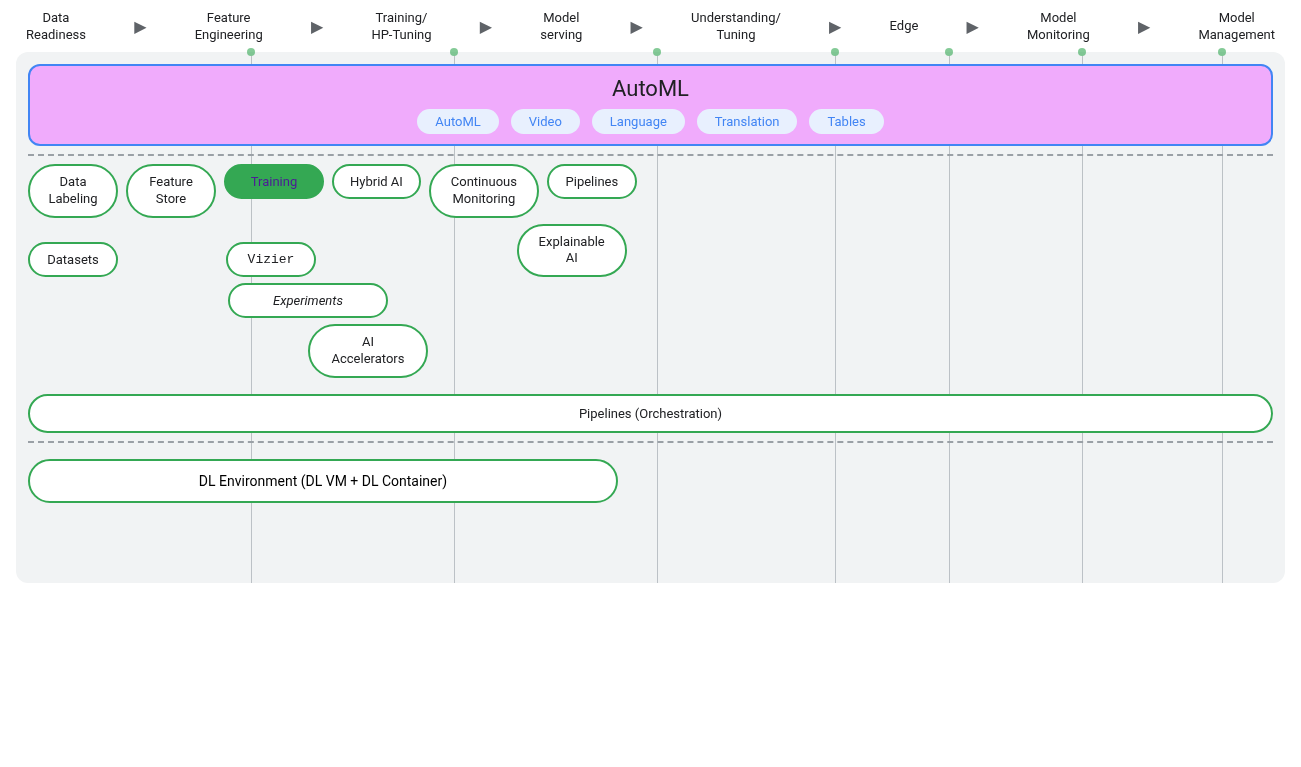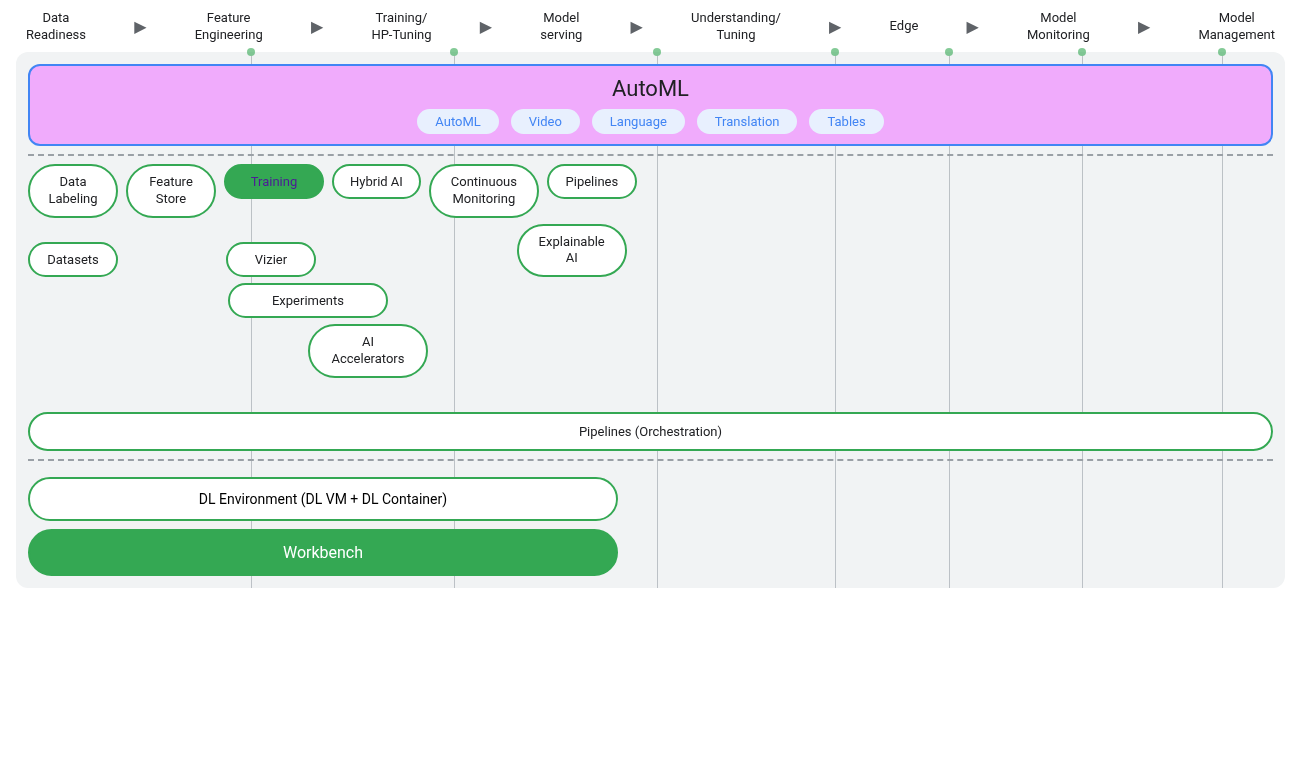--- a/index.html
+++ b/index.html
@@ -169,21 +169,21 @@
       color: #4c1d95;
       text-align: center;
       white-space: nowrap;
     }
 
     
     .pipelines-section {
       position: relative;
       z-index: 1;
       flex-shrink: 0;
-      margin-top: 18px;
+      margin-top: 0;
     }
 
     
     .bottom-section {
       position: relative;
       z-index: 1;
       flex-shrink: 0;
       padding: 8px 0 0 0;
       display: flex;
       flex-direction: column;
@@ -213,21 +213,21 @@
     }
 
     
     .pill-data-labeling { min-width: 90px; line-height: 1.3; }
     .pill-feature-store { min-width: 90px; line-height: 1.3; }
     .pill-training { min-width: 100px; }
     .pill-hybrid-ai { min-width: 85px; }
     .pill-continuous { min-width: 110px; line-height: 1.3; }
     .pill-metadata { min-width: 90px; }
     .pill-datasets { min-width: 90px; }
-    .pill-vizier { min-width: 90px; }
+    .pill-vizier { min-width: 90px; font-family: Liberation Mono, monospace; }
     .pill-explainable { min-width: 100px; line-height: 1.3; }
     .pill-experiments { min-width: 160px; }
     .pill-ai-accelerators { min-width: 120px; line-height: 1.3; }
 
     .prediction-group {
       display: flex;
       flex-direction: column;
       align-items: center;
       gap: 6px;
     }
@@ -336,21 +336,21 @@
         <div style="width: 100px; flex-shrink:0;"></div>
         <div class="pill pill-vizier">Vizier</div>
         <div style="flex: 0.3;"></div>
         <div class="prediction-group">
           <div class="pill pill-explainable" style="white-space:pre-line; text-align:center; min-width:110px;">Explainable
 AI</div>
         </div>
         <div style="flex: 1;"></div>
       </div>
 
-      <div style="display:flex; gap:8px; align-items:flex-end; position:relative; z-index:1; margin-bottom:6px; padding-left: 200px;">
+      <div style="display:flex; gap:8px; align-items:flex-end; position:relative; z-index:1; margin-bottom:6px; padding-left: 200px; font-style: italic;">
         <div class="pill pill-experiments">Experiments</div>
         <div style="flex: 1;"></div>
       </div>
 
       <div style="display:flex; gap:8px; align-items:center; position:relative; z-index:1; margin-bottom:8px; padding-left: 280px;">
         <div class="pill pill-ai-accelerators" style="white-space:pre-line; text-align:center;">AI
 Accelerators</div>
         <div style="flex: 1;"></div>
       </div>
 
@@ -361,19 +361,16 @@
         <span>Pipelines (Orchestration)</span>
       </div>
     </div>
 
     <hr class="dashed-divider">
 
     <div class="bottom-section">
       <div class="dl-env-pill">
         <span>DL Environment (DL VM + DL Container)</span>
       </div>
-      <div class="workbench-pill">
-        <span>Workbench</span>
-      </div>
     </div>
 
   </div>
 </div>
 
 </body></html>

